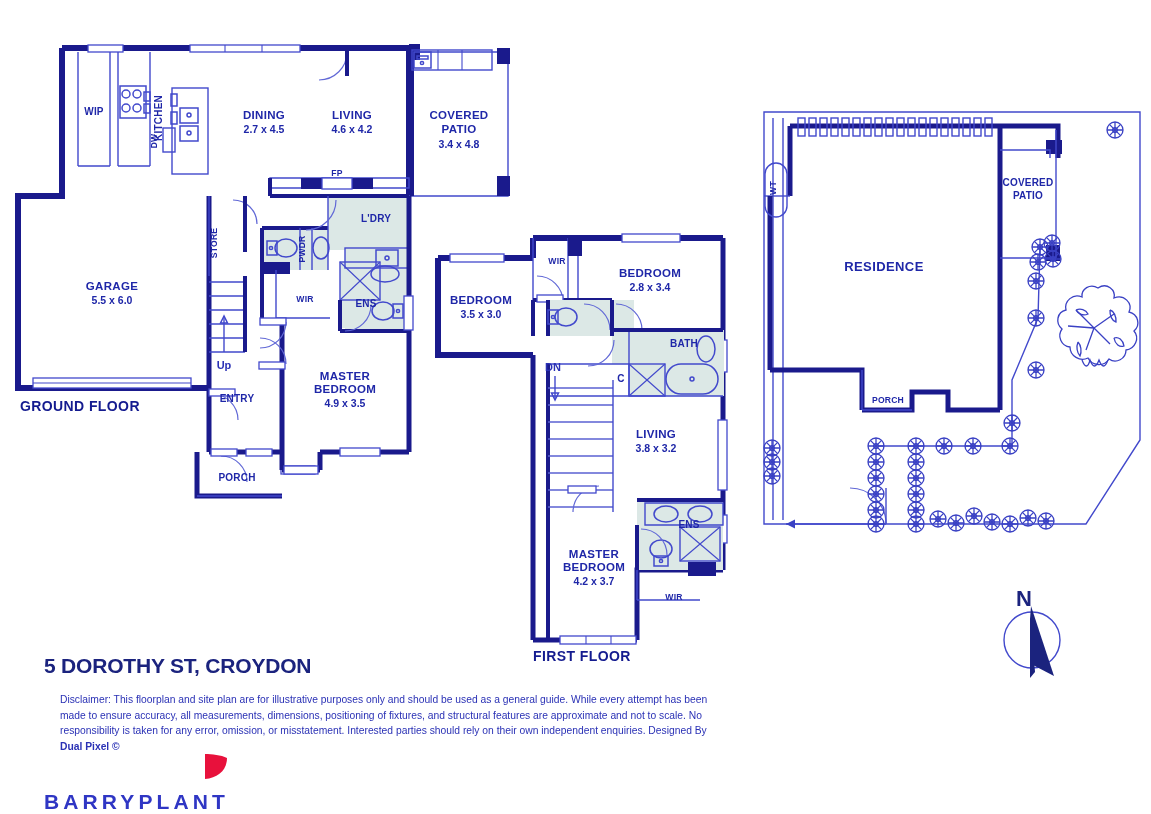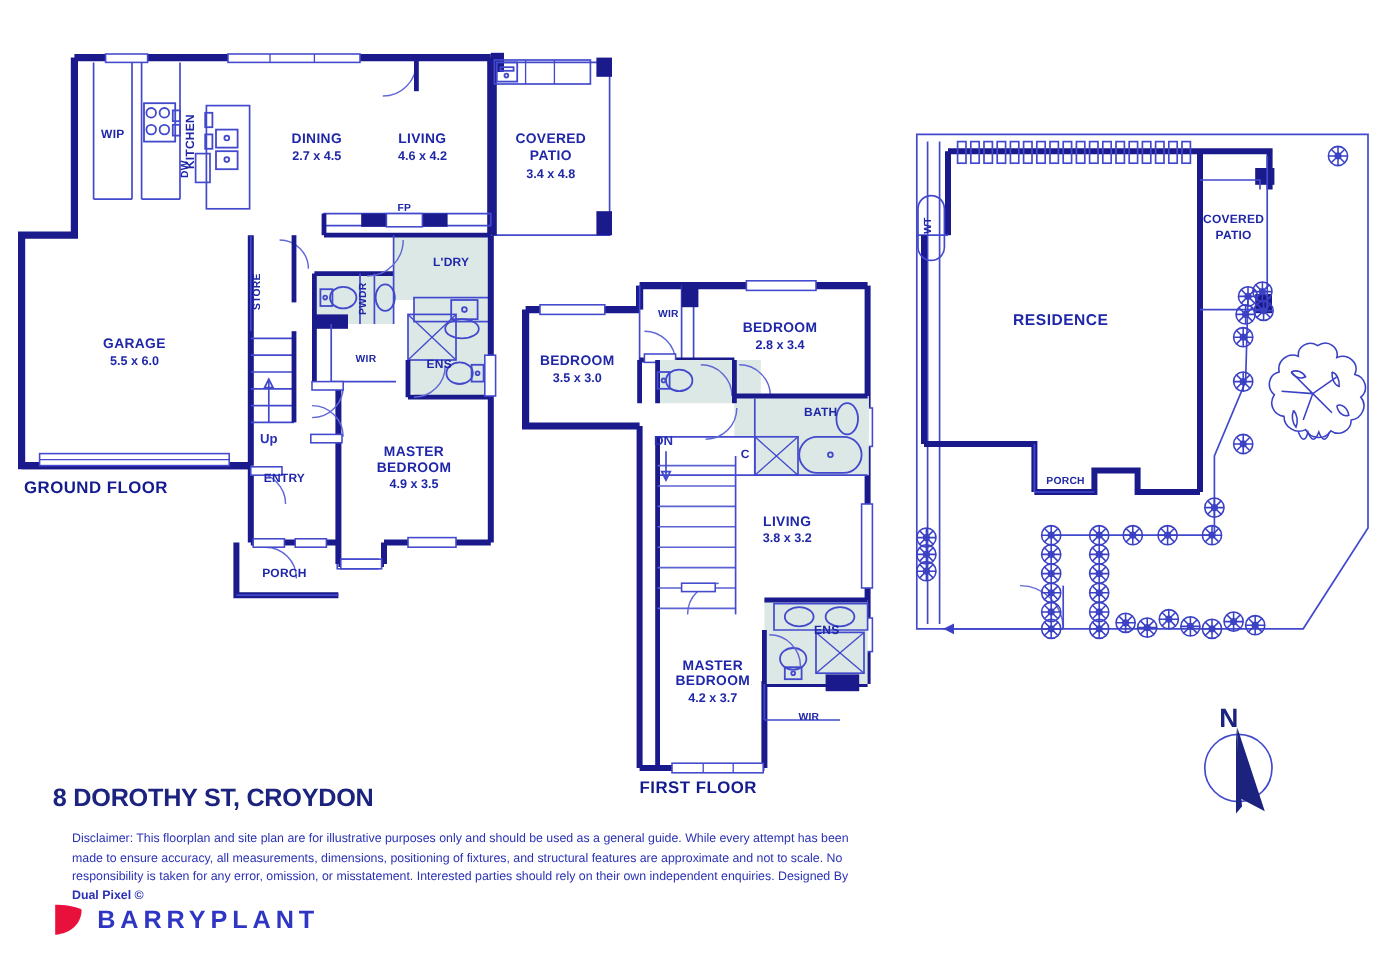--- a/index.html
+++ b/index.html
@@ -44,21 +44,21 @@
     font-family:"Liberation Sans", sans-serif;
     font-weight:bold;font-size:21px;letter-spacing:-0.2px;
     color:#1b237e;margin:0 0 13px 0;line-height:1;
   }
   .disclaimer{
     font-size:10.3px;line-height:1.52;color:#2a31b5;margin:16px;
     font-family:"Liberation Sans", sans-serif;font-weight:500;
     max-width:690px;
   }
   .disclaimer b{font-weight:bold;}
-  .brand{position:absolute;left:44px;top:753px;display:flex;align-items:center;gap:11px;}
+  .brand{position:absolute;left:44px;top:753px;display:flex;align-items:flex-end;gap:11px;flex-direction:column;}
   .brand-mark{width:26px;height:27px;display:block;}
   .brand-word{
     font-family:"Liberation Sans", sans-serif;
     font-weight:bold;font-size:21px;letter-spacing:4.1px;color:#2f36c4;
     line-height:1;
   }
 </style>
 </head>
 <body>
 
@@ -467,21 +467,21 @@
 
   <g transform="translate(1032,640)">
     <circle class="thin" cx="0" cy="0" r="28" stroke-width="1.6"></circle>
     <path d="M-2,-34 L-2,38 L3,32 Z" fill="#1b237e"></path>
     <path d="M-1,-34 L22,36 L-1,24 Z" fill="#1b237e"></path>
     <text class="compass-n" x="-8" y="-34">N</text>
   </g>
 </svg>
 
 <div class="footer">
-  <h1 class="addr">8 DOROTHY ST, CROYDON</h1>
+  <h1 class="addr">5 DOROTHY ST, CROYDON</h1>
   <p class="disclaimer"><span>Disclaimer: This floorplan and site plan are for illustrative purposes only and should be used as a general guide. While every attempt has been made to ensure accuracy, all measurements, dimensions, positioning of fixtures, and structural features are approximate and not to scale. No responsibility is taken for any error, omission, or misstatement. Interested parties should rely on their own independent enquiries. Designed By </span><b>Dual Pixel ©</b></p>
 </div>
 
 <div class="brand">
   <svg class="brand-mark" viewBox="0 0 26 27">
     <path d="M2,1 L2,26 C15,25 24,17 24,5 C18,2 9,1 2,1 Z" fill="#e8113c"></path>
   </svg>
   <span class="brand-word">BARRYPLANT</span>
 </div>
 

